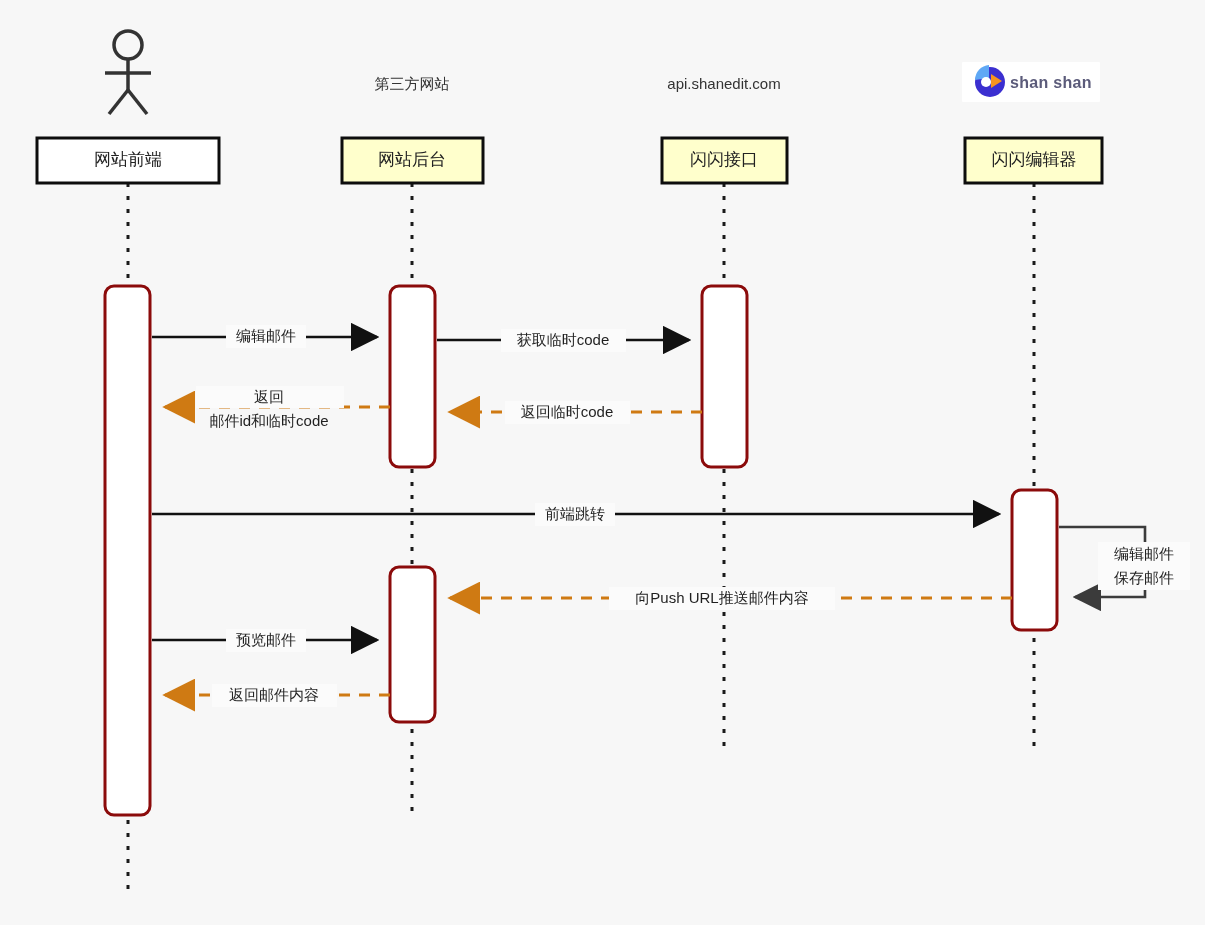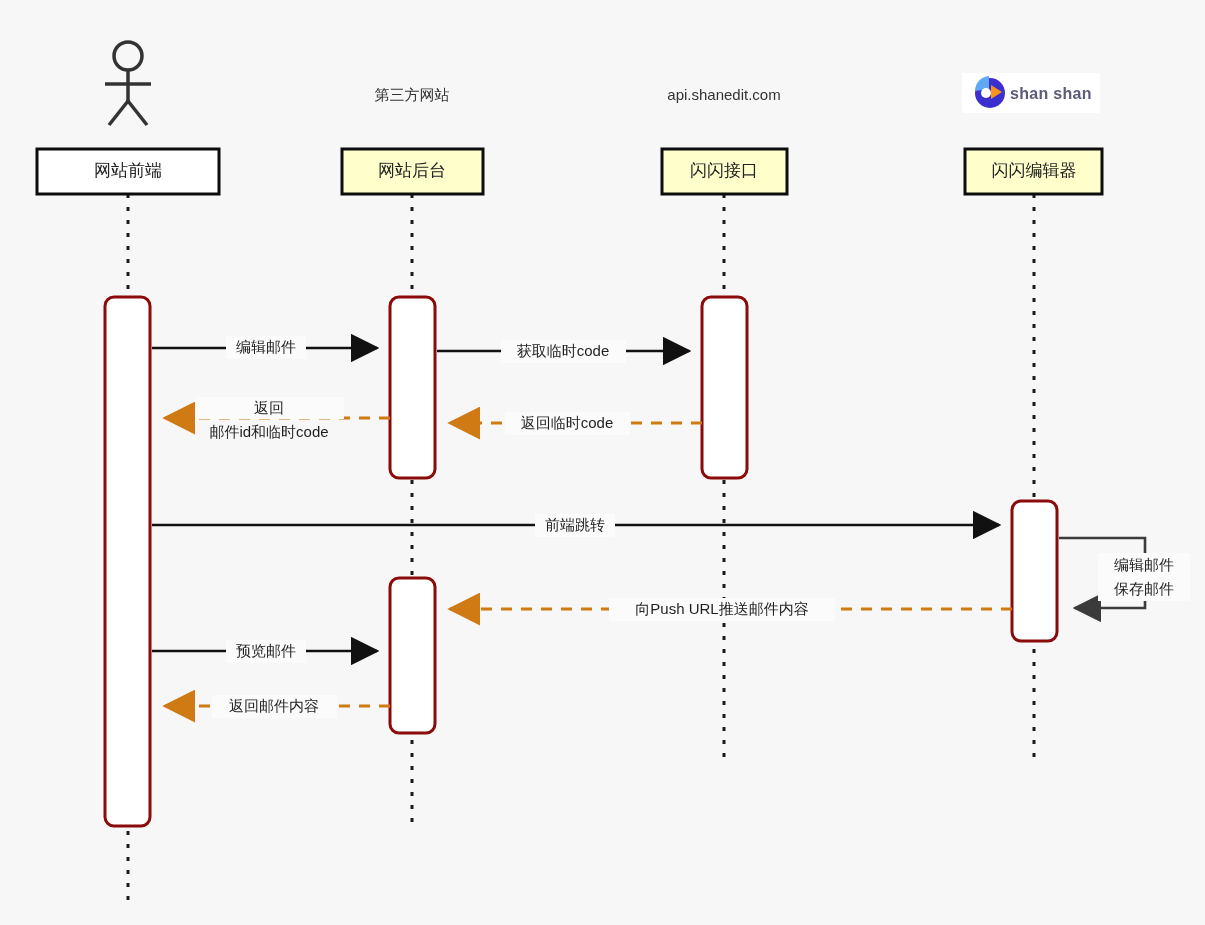--- a/index.html
+++ b/index.html
@@ -11,21 +11,20 @@
     width: 1205px;
     height: 925px;
     font-family: "Liberation Sans", "DejaVu Sans", sans-serif;
     overflow: hidden;
   }
   #diagram-root {
     position: relative;
     width: 1205px;
     height: 857px;
     background: #f7f7f7;
-    margin-top: 11px;
   }
   svg#seq {
     display: block;
     width: 1205px;
     height: 925px;
   }
   .participant-box-rect {
     stroke: #0d0d0d;
     stroke-width: 3;
   }

